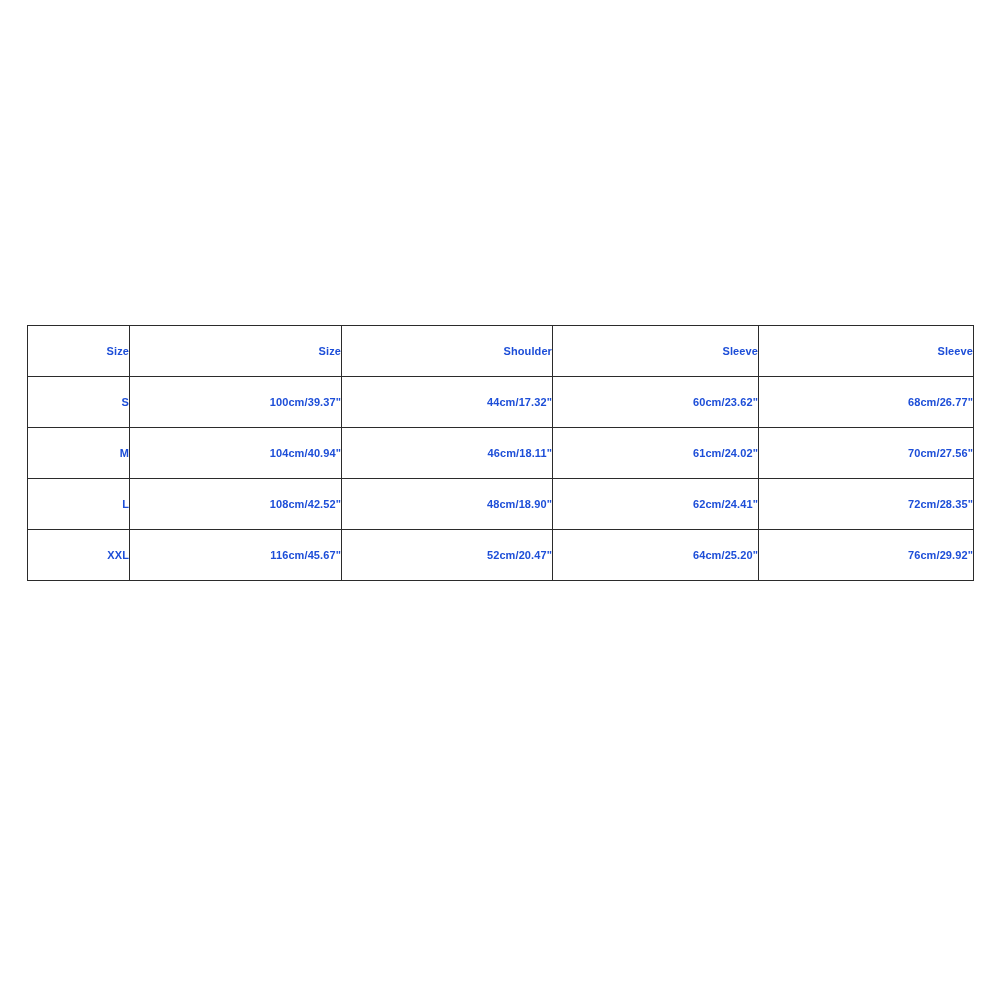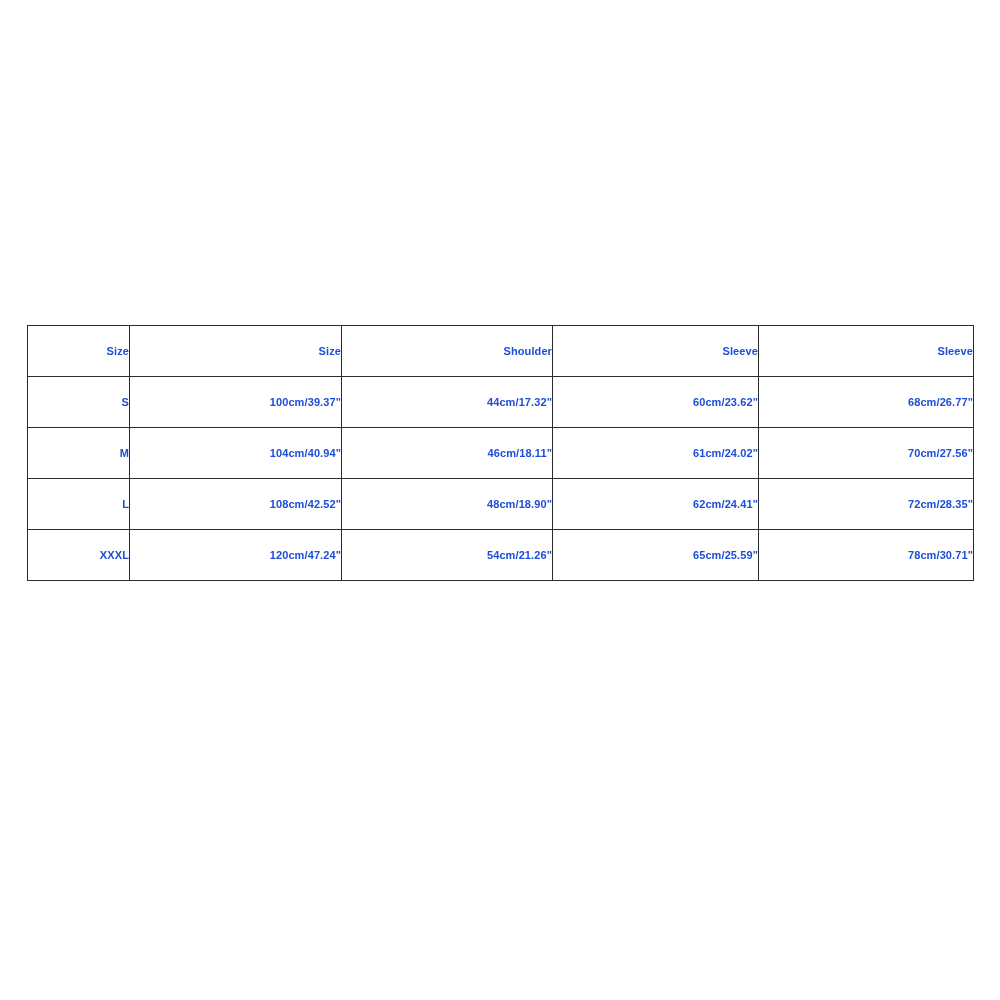--- a/index.html
+++ b/index.html
@@ -98,22 +98,22 @@
           <td>70cm/27.56"</td>
         </tr>
         <tr>
           <td class="size-cell">L</td>
           <td>108cm/42.52"</td>
           <td>48cm/18.90"</td>
           <td>62cm/24.41"</td>
           <td>72cm/28.35"</td>
         </tr>
         <tr>
-          <td class="size-cell">XXXL</td>
-          <td>120cm/47.24"</td>
-          <td>54cm/21.26"</td>
-          <td>65cm/25.59"</td>
-          <td>78cm/30.71"</td>
+          <td class="size-cell">XXL</td>
+          <td>116cm/45.67"</td>
+          <td>52cm/20.47"</td>
+          <td>64cm/25.20"</td>
+          <td>76cm/29.92"</td>
         </tr>
       </tbody>
     </table>
   </div>
 </div>
 
 </body></html>

